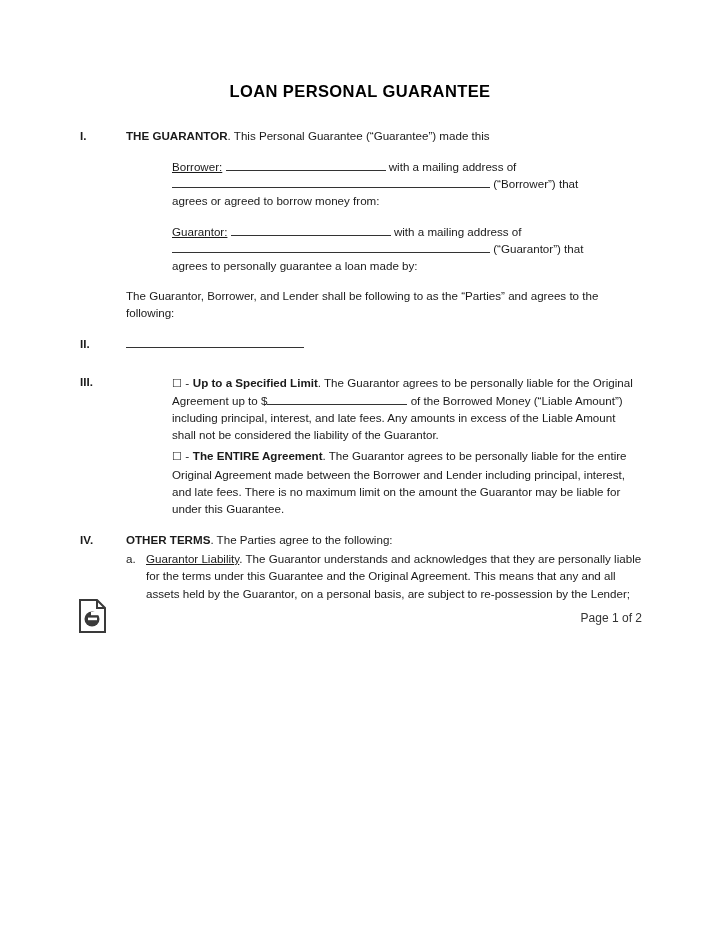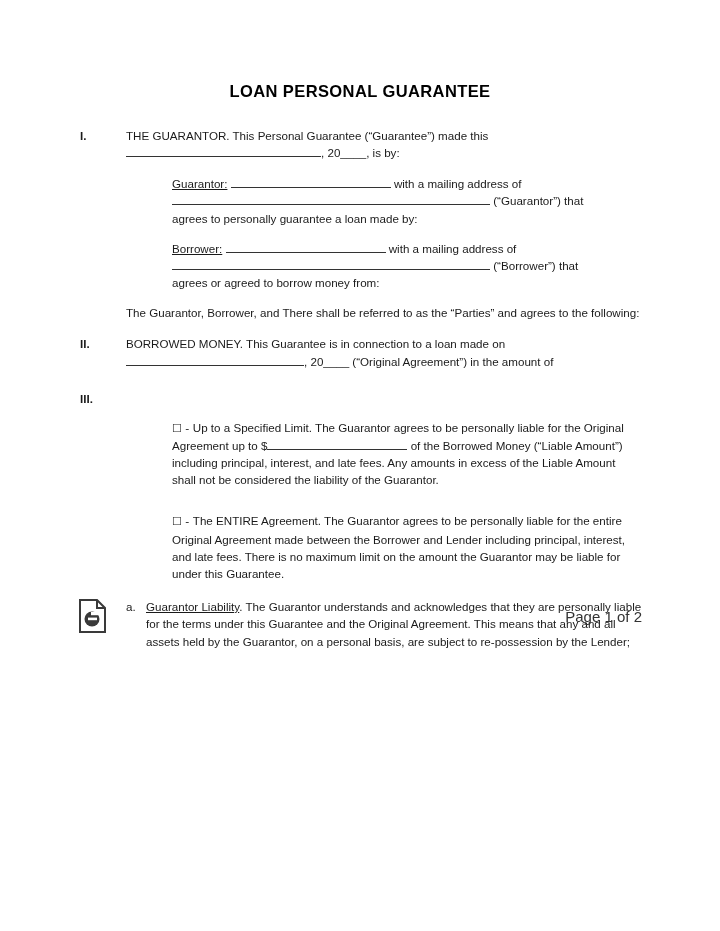--- a/index.html
+++ b/index.html
@@ -50,21 +50,21 @@
     font-weight: bold;
     font-size: 11.6px;
     padding-top: 0;
   }
   .sec-body {
     flex: 1 1 auto;
   }
   .sec-body p {
     margin: 0;
   }
-  strong { font-weight: normal; }
+  strong { font-weight: bold; }
   .u { text-decoration: underline; }
   .blank {
     display: inline-block;
     border-bottom: 1px solid #333;
     height: 0.95em;
     vertical-align: baseline;
   }
   .indent-block {
     margin-left: 46px;
     margin-top: 14px;
@@ -72,21 +72,21 @@
   .party {
     margin-bottom: 13px;
   }
   .party p { margin: 0; }
   .parties-note {
     margin-top: 14px;
     margin-bottom: 0;
   }
   .checkbox-opt {
     margin-left: 46px;
-    margin-top: 29px;
+    margin-top: 1px;
   }
   .cb {
     font-family: "DejaVu Sans", sans-serif;
     font-size: 11px;
   }
   .list-a {
     display: flex;
     margin-left: 0;
     margin-top: 2px;
   }
@@ -98,113 +98,110 @@
     position: absolute;
     left: 78px;
     bottom: 42px;
     width: 30px;
     height: 34px;
   }
   .page-num {
     position: absolute;
     right: 78px;
     bottom: 50px;
-    font-size: 15px;
+    font-size: 12px;
     color: #333;
   }
   .sec3-head { margin-bottom: 0; }
 </style>
 </head>
 <body>
 
 <div class="page">
 
   <h1 class="doc-title">LOAN PERSONAL GUARANTEE</h1>
 
   <div class="body-wrap">
 
     <div class="section">
       <div class="sec-num">I.</div>
       <div class="sec-body">
         <p>
           <strong>THE GUARANTOR</strong><span>. This Personal Guarantee (“Guarantee”) made this</span>
         </p>
-        <p>
-          <span class="blank" style="width:195px"></span><span>, 20____, is by:</span>
-        </p>
 
         <div class="indent-block">
+
+          <div class="party">
+            <p>
+              <span class="u">Borrower:</span>
+              <span class="blank" style="width:160px"></span>
+              <span>with a mailing address of</span>
+            </p>
+            <p>
+              <span class="blank" style="width:318px"></span>
+              <span>(“Borrower”) that</span>
+            </p>
+            <p>agrees or agreed to borrow money from:</p>
+          </div>
 
           <div class="party">
             <p>
               <span class="u">Guarantor:</span>
               <span class="blank" style="width:160px"></span>
               <span>with a mailing address of</span>
             </p>
             <p>
               <span class="blank" style="width:318px"></span>
               <span>(“Guarantor”) that</span>
             </p>
             <p>agrees to personally guarantee a loan made by:</p>
           </div>
 
-          <div class="party">
-            <p>
-              <span class="u">Borrower:</span>
-              <span class="blank" style="width:160px"></span>
-              <span>with a mailing address of</span>
-            </p>
-            <p>
-              <span class="blank" style="width:318px"></span>
-              <span>(“Borrower”) that</span>
-            </p>
-            <p>agrees or agreed to borrow money from:</p>
-          </div>
-
-
-        </div>
-
-        <p class="parties-note">The Guarantor, Borrower, and There shall be referred to as the “Parties” and agrees to the following:</p>
+
+        </div>
+
+        <p class="parties-note">The Guarantor, Borrower, and Lender shall be following to as the “Parties” and agrees to the following:</p>
       </div>
     </div>
 
     <div class="section" style="margin-top:12px;">
       <div class="sec-num">II.</div>
       <div class="sec-body">
         <p>
-          <strong>BORROWED MONEY</strong><span>. This Guarantee is in connection to a loan made on</span>
-        </p>
-        <p>
-          <span class="blank" style="width:178px"></span><span>, 20____ (“Original Agreement”) in the amount of</span>
+          <span class="blank" style="width:178px"></span>
         </p>
       </div>
     </div>
 
     <div class="section" style="margin-top:20px;">
       <div class="sec-num">III.</div>
       <div class="sec-body">
 
         <div class="checkbox-opt">
           <p>
             <span class="cb">☐ - </span><strong>Up to a Specified Limit</strong><span>. The Guarantor agrees to be personally liable for the Original Agreement up to $</span><span class="blank" style="width:140px"></span>
             <span>of the Borrowed Money (“Liable Amount”) including principal, interest, and late fees. Any amounts in excess of the Liable Amount shall not be considered the liability of the Guarantor.</span>
           </p>
         </div>
 
-        <div class="checkbox-opt" style="margin-top:24px;">
+        <div class="checkbox-opt" style="margin-top:4px;">
           <p>
             <span class="cb">☐ - </span><strong>The ENTIRE Agreement</strong><span>. The Guarantor agrees to be personally liable for the entire Original Agreement made between the Borrower and Lender including principal, interest, and late fees. There is no maximum limit on the amount the Guarantor may be liable for under this Guarantee.</span>
           </p>
         </div>
       </div>
     </div>
 
     <div class="section" style="margin-top:10px;">
       <div class="sec-num">IV.</div>
       <div class="sec-body">
+        <p>
+          <strong>OTHER TERMS</strong><span>. The Parties agree to the following:</span>
+        </p>
         <div class="list-a">
           <div class="marker">a.</div>
           <div>
             <span class="u">Guarantor Liability</span><span>. The Guarantor understands and acknowledges that they are personally liable for the terms under this Guarantee and the Original Agreement. This means that any and all assets held by the Guarantor, on a personal basis, are subject to re-possession by the Lender;</span>
           </div>
         </div>
       </div>
     </div>
 
   </div>

